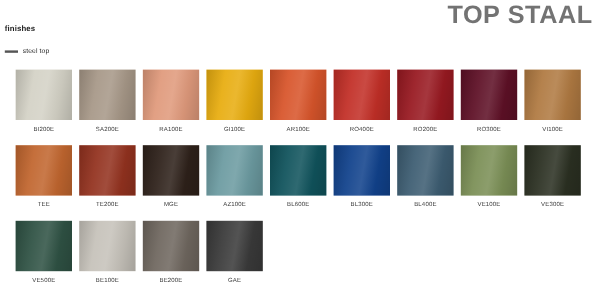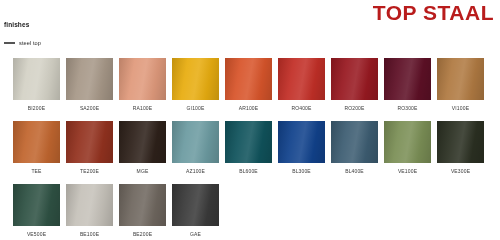--- a/index.html
+++ b/index.html
@@ -102,21 +102,21 @@
     color: #3a3a3a;
     letter-spacing: 0.15px;
     text-align: center;
     line-height: 1;
     white-space: nowrap;
   }
 </style>
 </head>
 <body>
 
-<div class="brand-title" style="color: #b91c1c;">TOP STAAL</div>
+<div class="brand-title" style="color: #737373;">TOP STAAL</div>
 
 <div class="section-heading">finishes</div>
 
 <div class="legend">
   <span class="legend-dash" style="background: rgb(85, 85, 85);"></span>
   <span class="legend-label">steel top</span>
 </div>
 
 <div class="swatch-grid" id="swatch-grid">
     <div class="swatch-cell">

